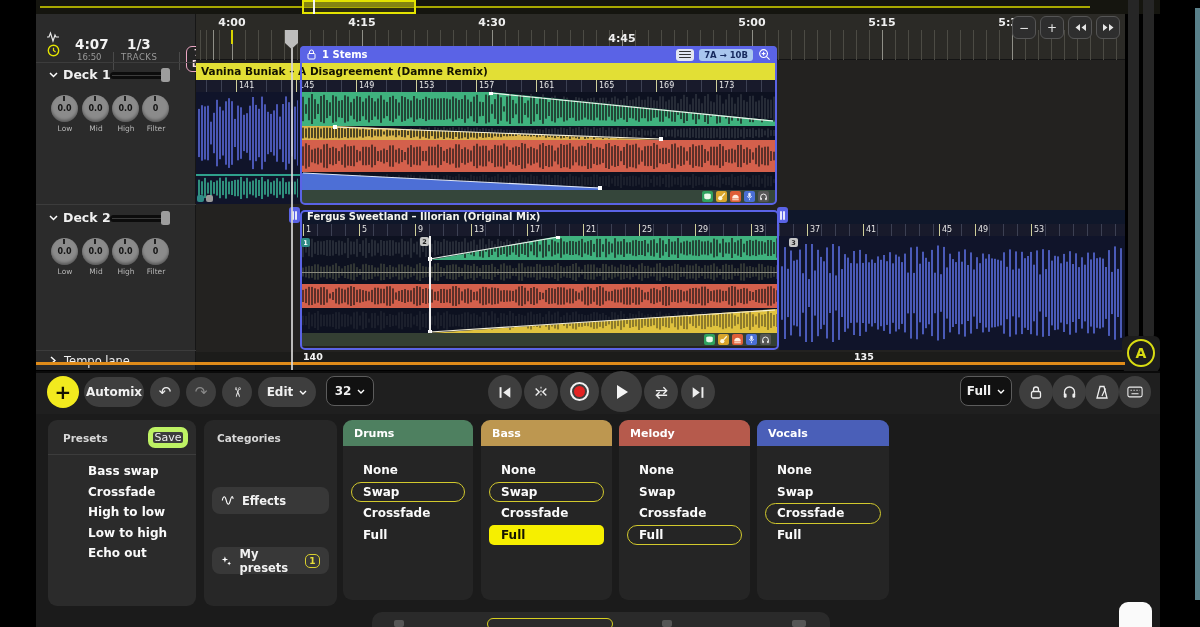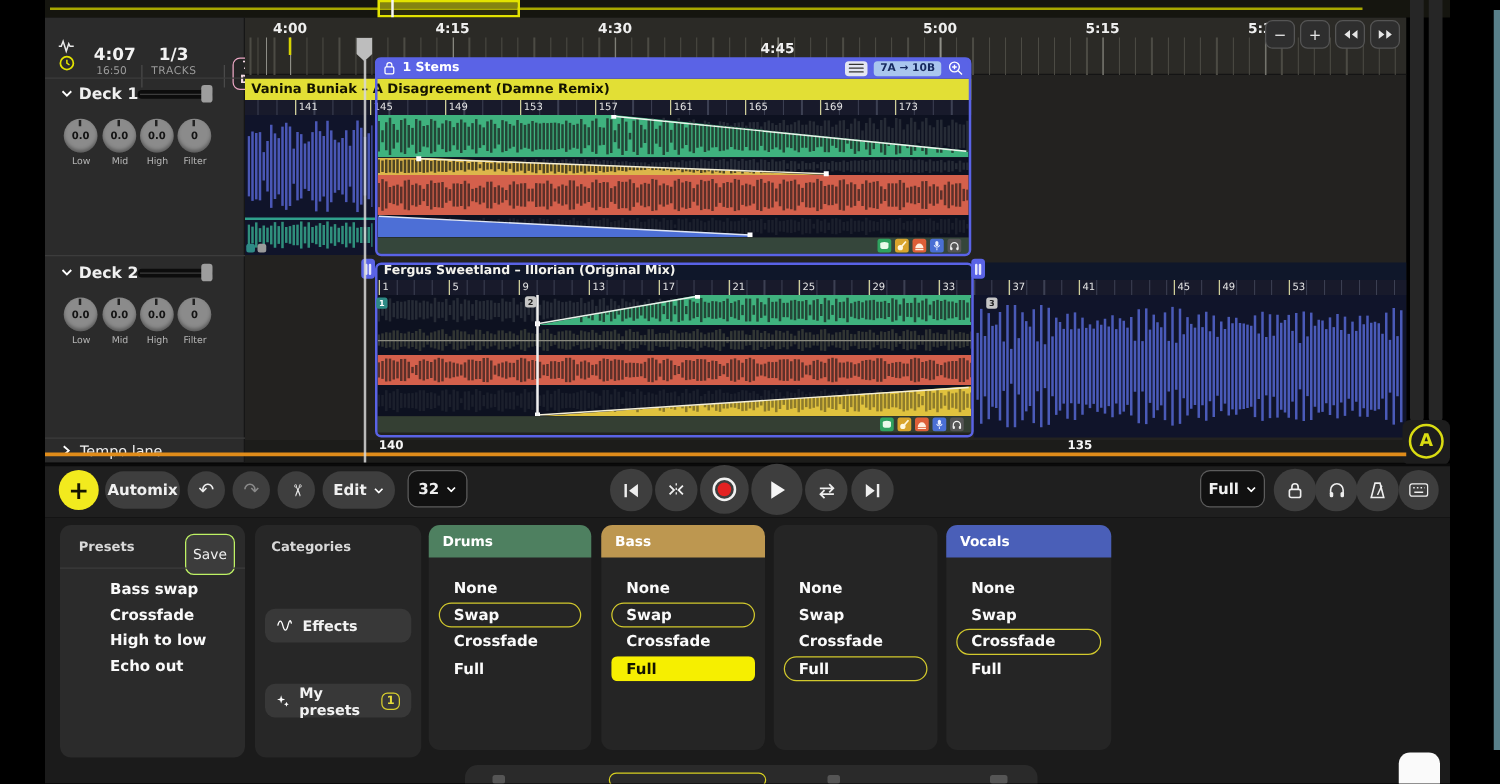--- a/index.html
+++ b/index.html
@@ -80,21 +80,21 @@
 
 .toolbar{left:36px;top:371px;width:1124px;height:43px;background:#1f1f1f;border-top:2px solid #0a0a0a}
 .cbtn{position:absolute;border-radius:50%;background:#3e3e3e;color:#ededed;display:flex;align-items:center;justify-content:center}
 .pill{position:absolute;height:30px;border-radius:15px;background:#3e3e3e;color:#f0f0f0;font-size:12px;font-weight:600;display:flex;align-items:center;justify-content:center;gap:6px}
 .selbox{position:absolute;height:30px;background:#111;border:1px solid #5c5c5c;border-radius:8px;color:#f0f0f0;font-size:12px;font-weight:600;display:flex;align-items:center;justify-content:center;gap:6px}
 
 
 .panels-bg{left:36px;top:414px;width:1124px;height:213px;background:#1b1b1b}
 .panel{position:absolute;border-radius:9px;background:#252525}
 .panel-h{font-size:10.5px;color:#d8d8d8;font-weight:600}
-.savebtn{position:absolute;right:8px;top:7px;width:40px;height:33px;background:#3c3c3c;border:1px solid #bef264;border-radius:7px;color:#f0f0f0;font-size:11px;display:flex;align-items:center;justify-content:center}
+.savebtn{position:absolute;right:8px;top:7px;width:40px;height:21px;background:#3c3c3c;border:5px solid #bef264;border-radius:7px;color:#f0f0f0;font-size:11px;display:flex;align-items:center;justify-content:center}
 .preset-item{height:20.5px;display:flex;align-items:center;padding-left:40px;color:#fafafa;font-size:12px;font-weight:600}
 .cat-row{position:absolute;left:8px;width:117px;height:27px;background:#383838;border-radius:8px;display:flex;align-items:center;gap:8px;padding:0 9px;color:#f2f2f2;font-size:11.5px;font-weight:600}
 .cat-row.sel{background:#1d1d1d;border:1px solid #4e4e4e}
 .cat-badge{margin-left:auto;min-width:15px;height:14px;border-radius:5px;font-size:9px;font-weight:700;display:flex;align-items:center;justify-content:center;padding:0 3px}
 .cat-badge.fill{background:#f4ee00;color:#111}
 .cat-badge.line{border:1px solid #d8cf2e;color:#e6dd3a}
 .stem-head{height:26px;border-radius:9px 9px 0 0;display:flex;align-items:center;padding-left:11px;color:#fff;font-size:11px;font-weight:700}
 .stem-options{position:absolute;left:0;top:26px;right:0;padding-top:14px}
 .stem-option{height:20.5px;margin:0 8px 1px;padding:0 11px;display:flex;align-items:center;color:#fafafa;font-size:12px;font-weight:600;border:1.5px solid transparent;border-radius:11px}
 .stem-option.outlined{border-color:#d2c92d}
@@ -2714,20 +2714,21 @@
   <div class="abs panels-bg"></div>
 
   <div class="panel" style="left:48px;top:420px;width:148px;height:186px;background:#2b2b2b">
     <div class="abs panel-h" style="left:15px;top:12px">Presets</div>
     <div class="savebtn">Save</div>
     <div class="abs" style="left:0;top:34px;width:148px;height:1px;background:#3c3c3c"></div>
     <div class="abs" style="left:0;top:41px;width:148px">
         <div class="preset-item">Bass swap</div>
         <div class="preset-item">Crossfade</div>
         <div class="preset-item">High to low</div>
+        <div class="preset-item">Low to high</div>
         <div class="preset-item">Echo out</div>
       </div>
   </div>
 
   <div class="panel" style="left:204px;top:420px;width:133px;height:186px;background:#272727">
     <div class="abs panel-h" style="left:13px;top:12px">Categories</div>
     <div class="cat-row" style="top:67px">
       <svg width="13" height="13" viewBox="0 0 16 16">
           <path d="M1.5 8 C3 2,5 2,6.5 8 S10 14,11.5 8 14 2,15 6" stroke="#fff" stroke-width="1.3" fill="none"></path>
         </svg>
@@ -2759,20 +2760,23 @@
         <span>Bass</span>
       </div>
     <div class="stem-options">
         <div class="stem-option">None</div>
         <div class="stem-option outlined">Swap</div>
         <div class="stem-option">Crossfade</div>
         <div class="stem-option filled">Full</div>
       </div>
   </div>
   <div class="panel" style="left:619px;top:420px;width:131px;height:180px">
+    <div class="stem-head" style="background: rgb(182, 90, 76);">
+        <span>Melody</span>
+      </div>
     <div class="stem-options">
         <div class="stem-option">None</div>
         <div class="stem-option">Swap</div>
         <div class="stem-option">Crossfade</div>
         <div class="stem-option outlined">Full</div>
       </div>
   </div>
   <div class="panel" style="left:757px;top:420px;width:132px;height:180px">
     <div class="stem-head" style="background: rgb(74, 95, 184);">
         <span>Vocals</span>

